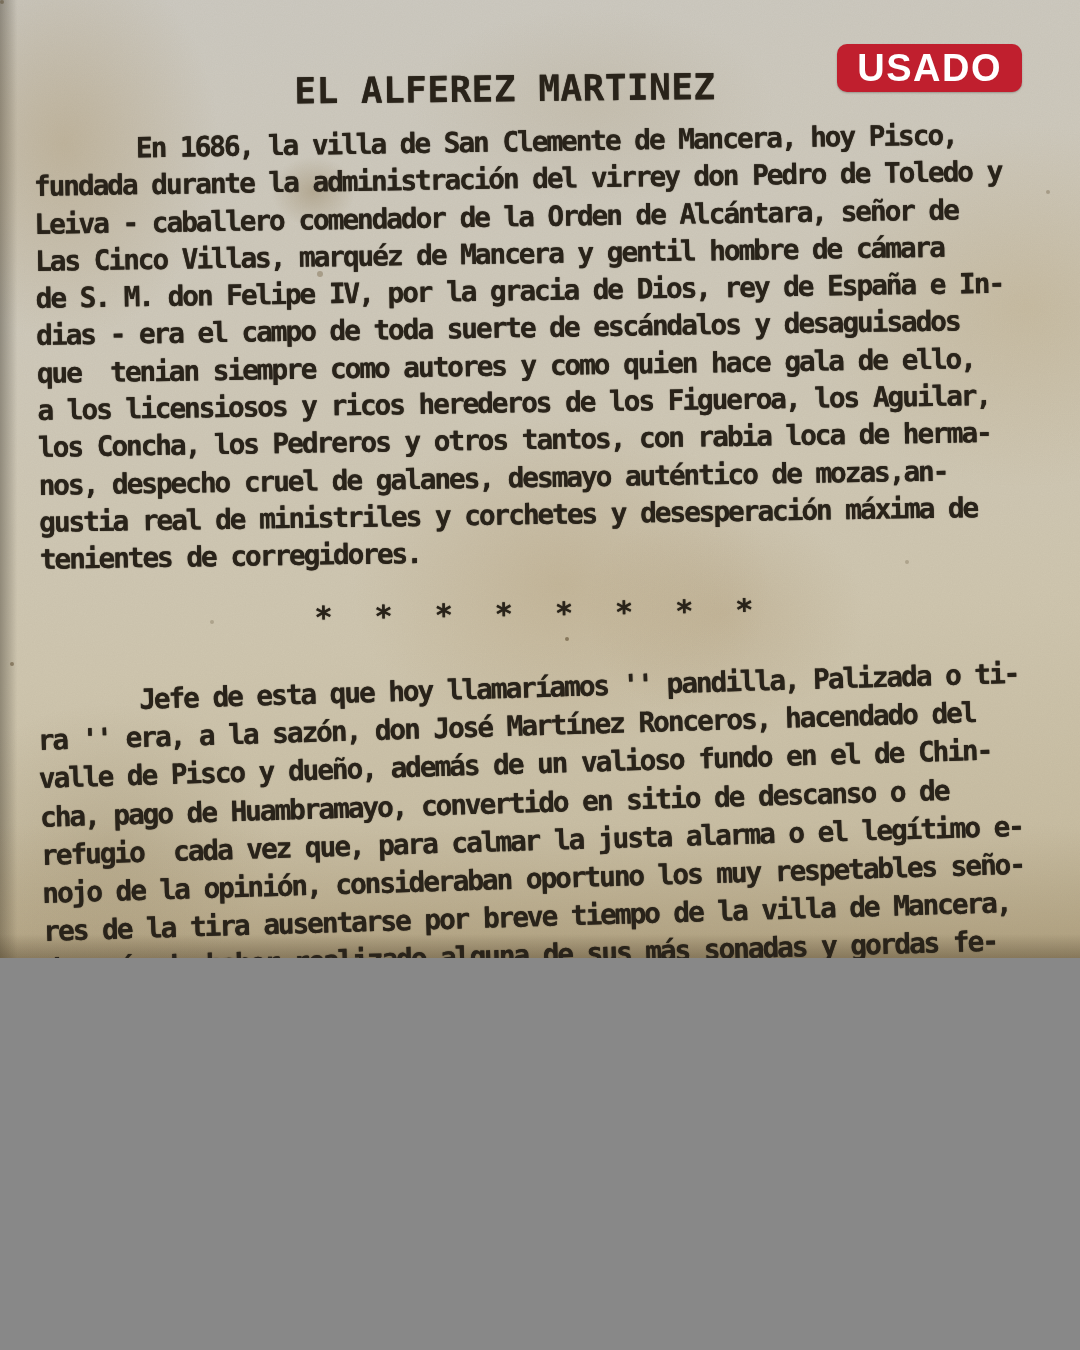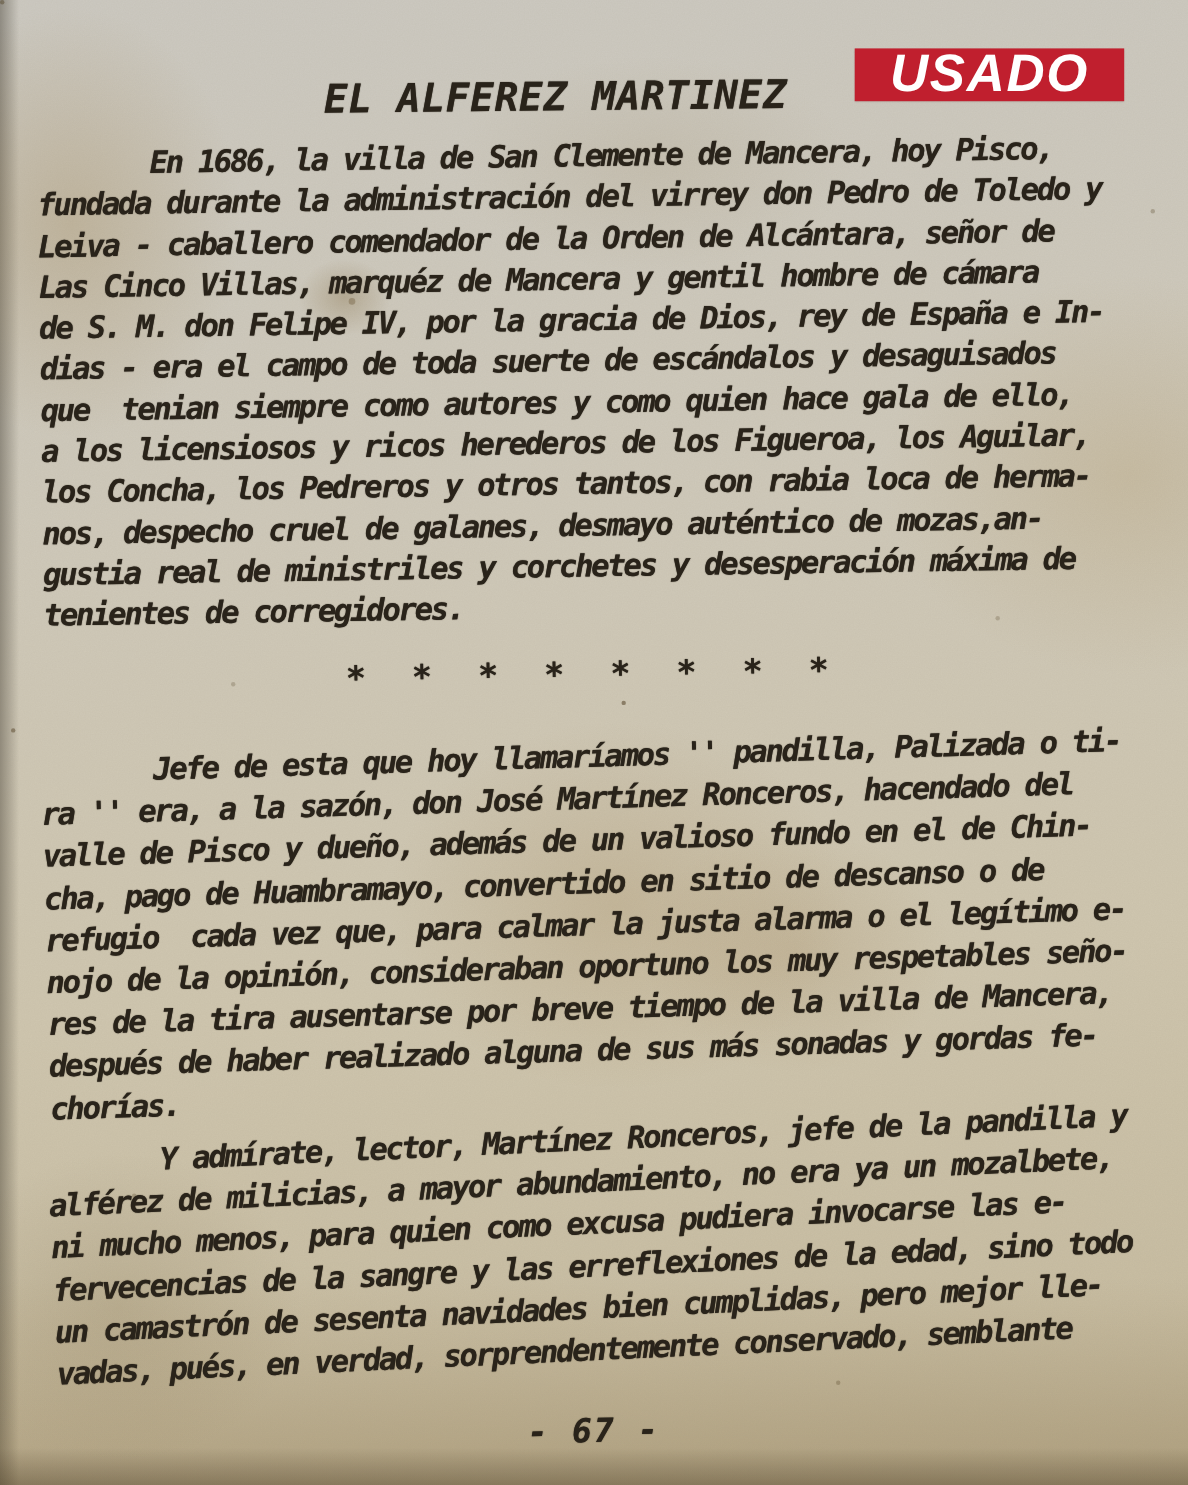--- a/index.html
+++ b/index.html
@@ -1,22 +1,21 @@
 <!DOCTYPE html>
 <html><head>
 <meta charset="utf-8">
 <style>
   html,body{margin:0;padding:0;background:#888;}
   .page{
-    position:relative; width:1080px; height:1350px; overflow:hidden;
+    position:relative; width:1080px; height:958px; overflow:hidden;
     background:
       linear-gradient(175deg, #ccc9c1 0%, #cfc9ba 35%, #cfc6af 65%, #c8bda2 88%, #bfb396 100%);
     font-family:"DejaVu Sans Mono","Liberation Mono",monospace;
     color:#29231a;
-    font-style:italic;
   }
   
   .page::before{
     content:""; position:absolute; inset:0; pointer-events:none;
     background:
       radial-gradient(220px 280px at 6% 15%, rgba(150,118,60,.26), transparent 70%),
       radial-gradient(60px 50px at 29% 20%, rgba(115,88,40,.28), transparent 70%),
       radial-gradient(320px 260px at 95% 32%, rgba(168,138,78,.22), transparent 70%),
       radial-gradient(300px 240px at 52% 61%, rgba(150,115,60,.20), transparent 70%),
       radial-gradient(200px 160px at 67% 64%, rgba(140,105,55,.16), transparent 70%),
@@ -34,23 +33,23 @@
       120px 1085px 0 0 rgba(85,68,40,.3), 905px 560px 0 0 rgba(85,68,40,.25),
       760px 1255px 0 0 rgba(85,68,40,.3), 210px 620px 0 0 rgba(85,68,40,.25);}
   .tw{ text-shadow:0 0 1px rgba(32,26,16,.85); font-weight:bold; }
   .title{
     position:absolute; top:44px; left:0; width:1080px; padding-right:70px; box-sizing:border-box;
     text-align:center; font-size:36px; letter-spacing:.5px;
     transform:rotate(-.6deg);
   }
   .badge{
     position:absolute; top:44px; right:58px; height:48px; line-height:48px;
-    padding:0 32px; border-radius:0; background:#c01f2e; color:#fff;
+    padding:0 20px; border-radius:10px; background:#c01f2e; color:#fff;
     font-family:"Liberation Sans","DejaVu Sans",sans-serif; font-weight:bold;
-    font-size:48px; letter-spacing:1.5px; text-shadow:none;
+    font-size:38px; letter-spacing:1.5px; text-shadow:none;
     box-shadow:0 1px 2px rgba(0,0,0,.25);
   }
   .para{ position:absolute; font-size:28px; letter-spacing:-2.2px; }
   .para .tline{ white-space:pre; }
   .p1{ top:131px; left:33px; line-height:37.3px; transform:rotate(-.9deg); transform-origin:0 0; }
   .p2{ top:684px; left:36px; line-height:38.2px; transform:rotate(-1.7deg); transform-origin:0 0; }
   .p3{ top:1040px; left:42px; line-height:38.2px; transform:rotate(-2.6deg); transform-origin:0 0; }
   .separator{
     position:absolute; top:596px; left:0; width:1080px; text-align:center;
     font-size:30px; letter-spacing:12px; transform:rotate(-1deg);

